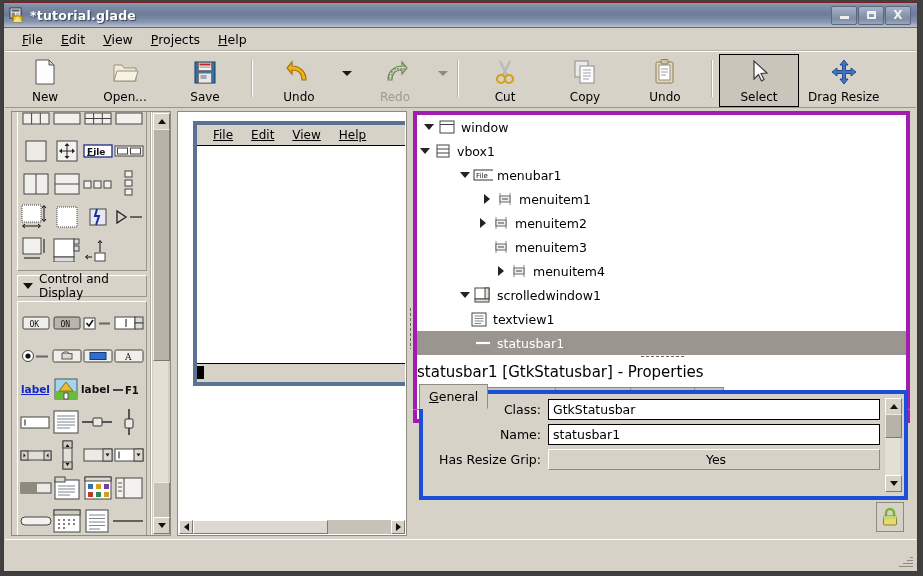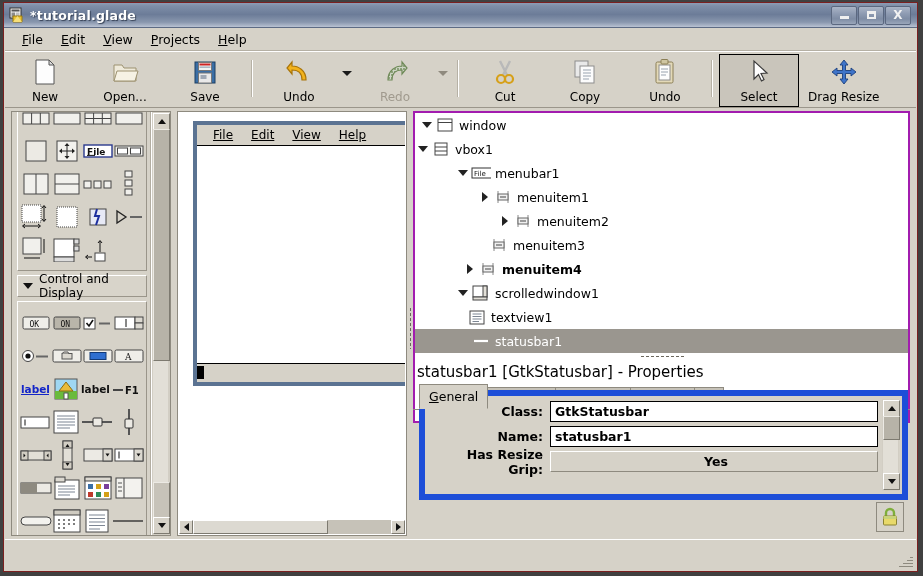--- a/index.html
+++ b/index.html
@@ -175,21 +175,21 @@
     background-image:radial-gradient(#6b675d 42%,transparent 44%);
     background-size:3px 5px;
   }
 
   
   .right-pane{
     position:absolute;left:408px;top:2px;right:6px;bottom:34px;
   }
   .tree-box{
     position:absolute;left:0;top:0;right:0;height:312px;
-    background:#fff;border:2px solid #a21caf;box-sizing:border-box;overflow:hidden;
+    background:#fff;border:4px solid #a21caf;box-sizing:border-box;overflow:hidden;
   }
   .tree-row{
     height:24px;display:flex;align-items:center;font-size:12.5px;white-space:nowrap;
   }
   .tree-row.selected{background:#9a968f;color:#fff;}
   .expander{width:16px;display:flex;align-items:center;justify-content:center;flex:none;}
   .exp-open{width:0;height:0;border-left:5px solid transparent;border-right:5px solid transparent;border-top:6px solid #222;}
   .exp-closed{width:0;height:0;border-top:5px solid transparent;border-bottom:5px solid transparent;border-left:6px solid #222;}
   .tnode-ico{width:20px;display:flex;align-items:center;justify-content:center;flex:none;}
   .tnode-lbl{padding-left:4px;}
@@ -214,23 +214,22 @@
   }
   .tab{
     height:21px;padding:0 9px;display:flex;align-items:center;
     background:#c6c2b8;border:1px solid #8e8a7f;border-bottom:none;
     font-size:12.5px;margin-right:-1px;
   }
   .tab.active{background:#d6d2c8;height:23px;border-bottom:1px solid #d6d2c8;position:relative;z-index:2;}
   .tab.icon-tab{padding:0 6px;}
   .prop-body{
     position:absolute;left:6px;right:2px;top:29px;bottom:36px;
-    background:#d6d2c8;border:6px solid #1d4ed8;box-sizing:border-box;
+    background:#d6d2c8;border:4px solid #1d4ed8;box-sizing:border-box;
     display:flex;
-    font-weight:bold;
   }
   .prop-grid{
     flex:1;margin:4px 0 0 6px;overflow:hidden;position:relative;
   }
   .prop-row{display:flex;align-items:center;height:23px;margin-bottom:2px;}
   .prop-lbl{width:112px;text-align:right;padding-right:7px;font-size:12.5px;}
   .prop-val{
     flex:1;height:21px;background:#fff;border:1px solid #000;
     display:flex;align-items:center;padding-left:4px;box-sizing:border-box;font-size:12.5px;
   }
@@ -883,21 +882,21 @@
                 <svg width="16" height="14">
                   <line x1="3" y1="1" x2="3" y2="13" stroke="#888"></line>
                   <line x1="13" y1="1" x2="13" y2="13" stroke="#888"></line>
                   <rect x="3" y="4" width="10" height="6" fill="#f0f0f0" stroke="#666"></rect>
                   <line x1="5" y1="7" x2="11" y2="7" stroke="#444"></line>
                 </svg>
               </span>
           <span class="tnode-lbl">menuitem1</span>
         </div>
 
-        <div class="tree-row" style="padding-left:82px;">
+        <div class="tree-row" style="padding-left:58px;">
           <span class="expander">
                 <span class="exp-closed"></span>
               </span>
           <span class="tnode-ico">
                 <svg width="16" height="14">
                   <line x1="3" y1="1" x2="3" y2="13" stroke="#888"></line>
                   <line x1="13" y1="1" x2="13" y2="13" stroke="#888"></line>
                   <rect x="3" y="4" width="10" height="6" fill="#f0f0f0" stroke="#666"></rect>
                   <line x1="5" y1="7" x2="11" y2="7" stroke="#444"></line>
                 </svg>
@@ -910,21 +909,21 @@
                 <svg width="16" height="14">
                   <line x1="3" y1="1" x2="3" y2="13" stroke="#888"></line>
                   <line x1="13" y1="1" x2="13" y2="13" stroke="#888"></line>
                   <rect x="3" y="4" width="10" height="6" fill="#f0f0f0" stroke="#666"></rect>
                   <line x1="5" y1="7" x2="11" y2="7" stroke="#444"></line>
                 </svg>
               </span>
           <span class="tnode-lbl">menuitem3</span>
         </div>
 
-        <div class="tree-row" style="padding-left:47px;font-weight:bold;">
+        <div class="tree-row" style="padding-left:76px;">
           <span class="expander">
                 <span class="exp-closed"></span>
               </span>
           <span class="tnode-ico">
                 <svg width="16" height="14">
                   <line x1="3" y1="1" x2="3" y2="13" stroke="#888"></line>
                   <line x1="13" y1="1" x2="13" y2="13" stroke="#888"></line>
                   <rect x="3" y="4" width="10" height="6" fill="#f0f0f0" stroke="#666"></rect>
                   <line x1="5" y1="7" x2="11" y2="7" stroke="#444"></line>
                 </svg>

